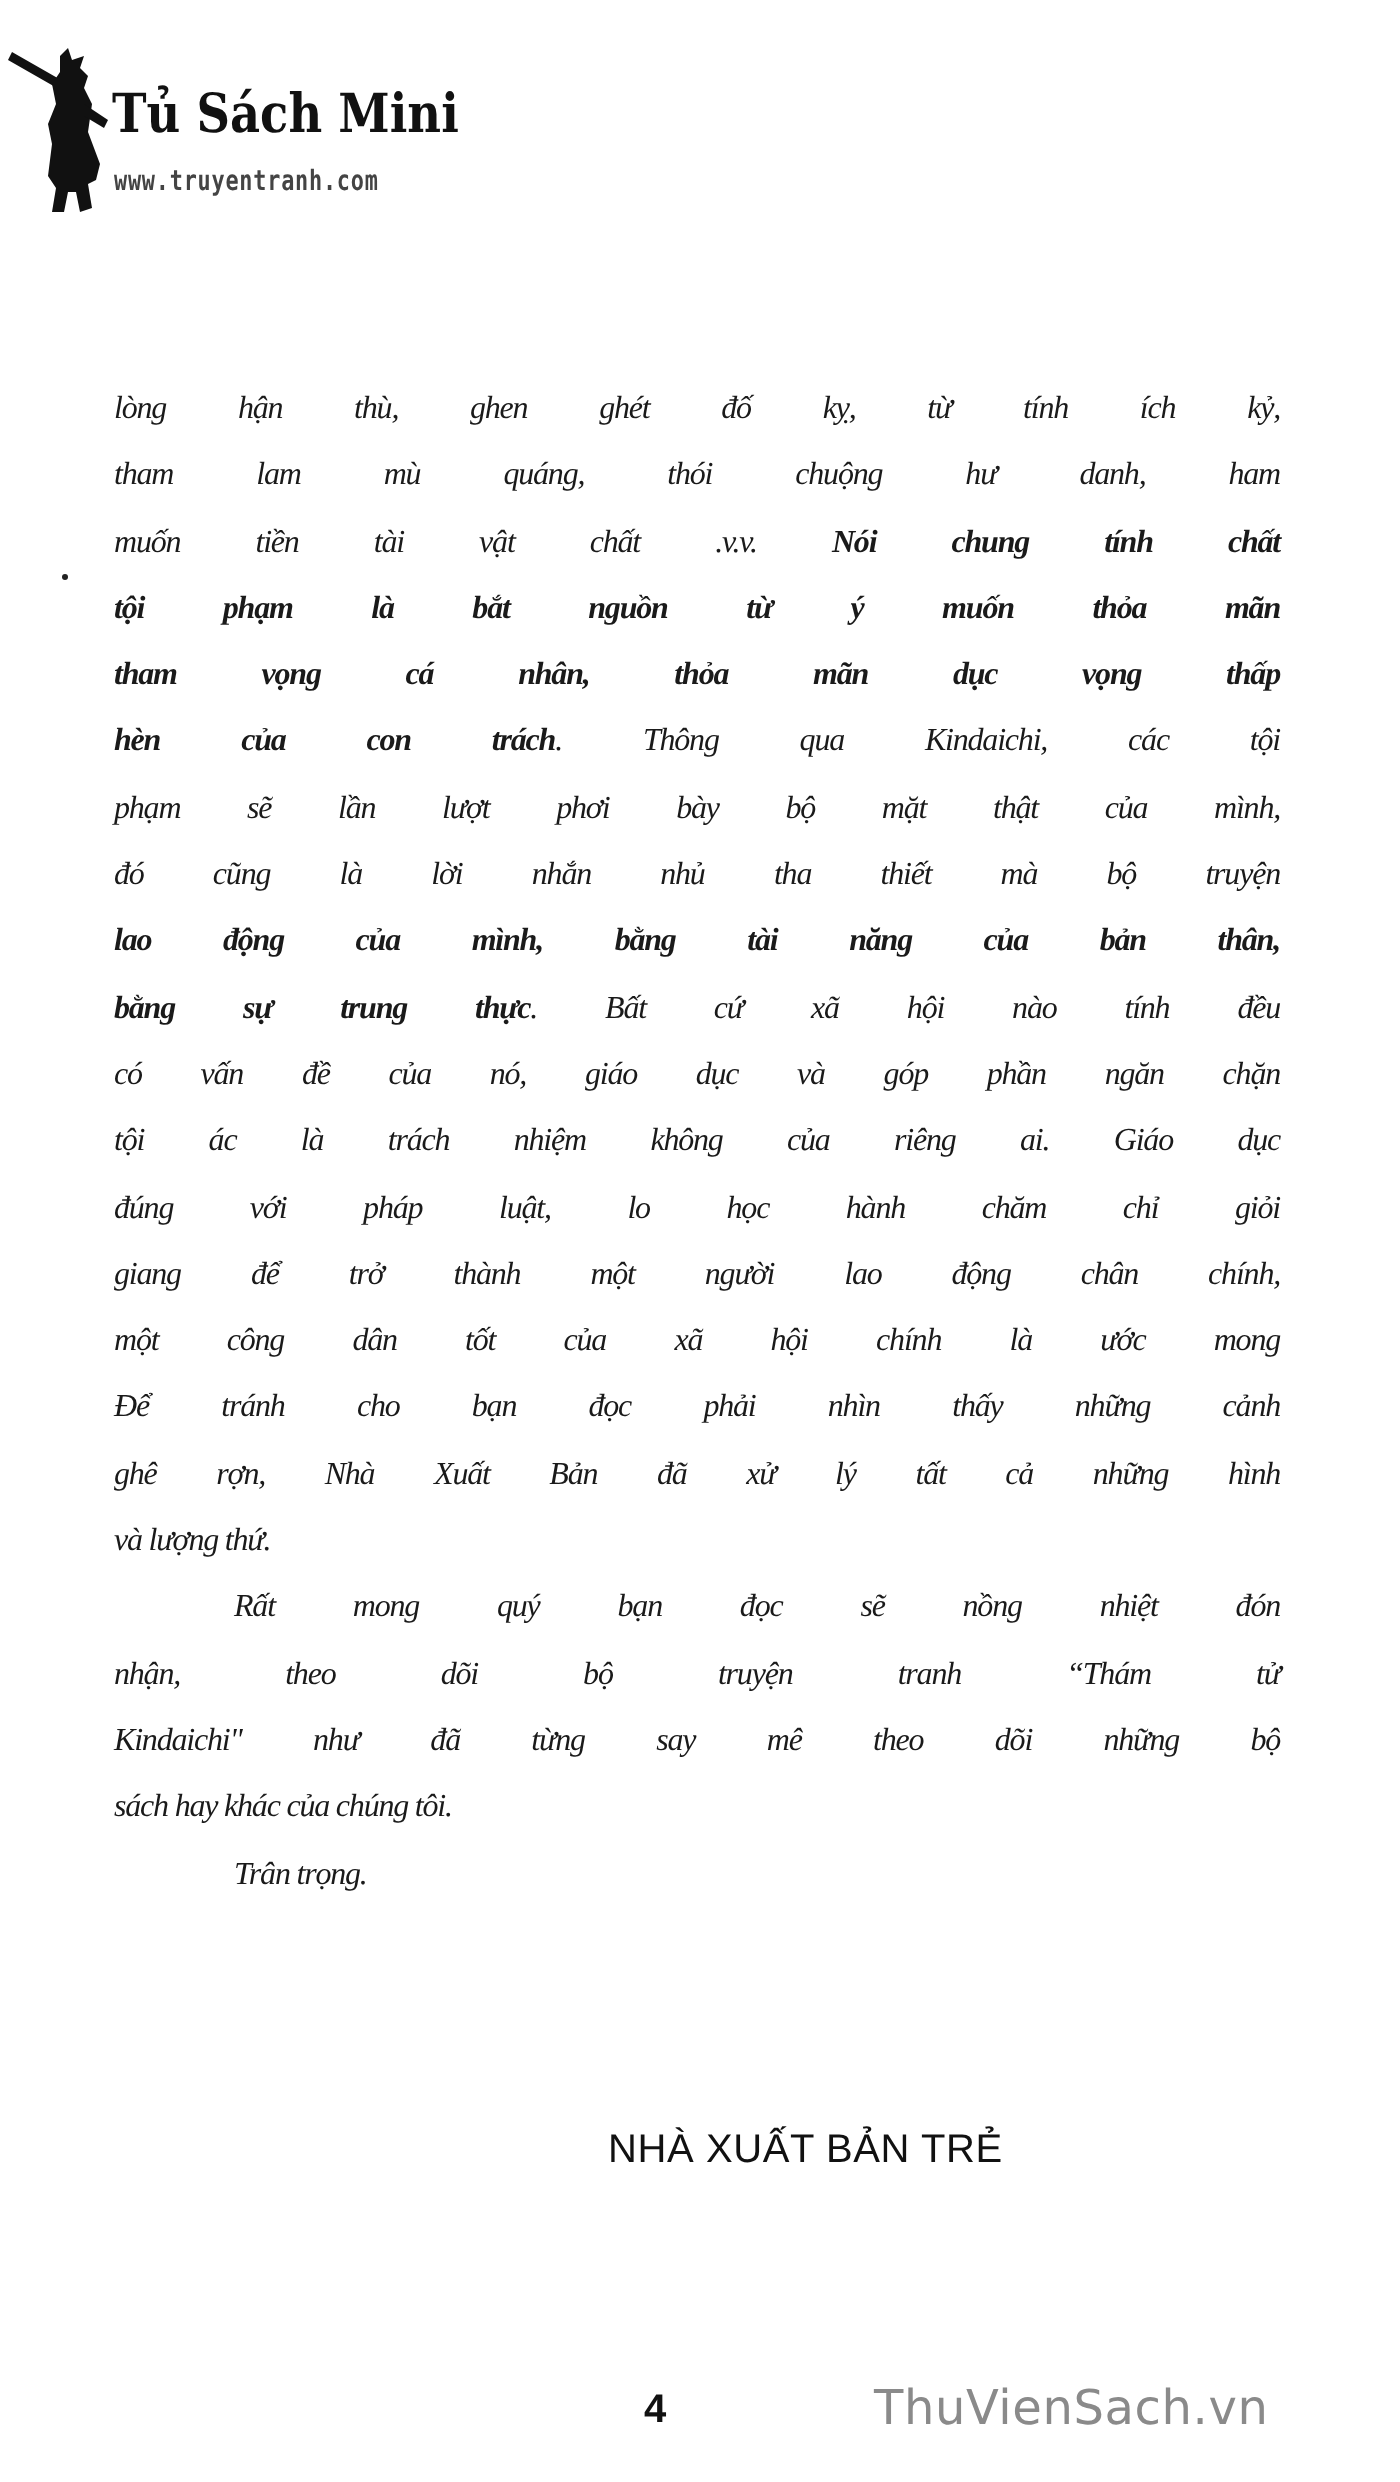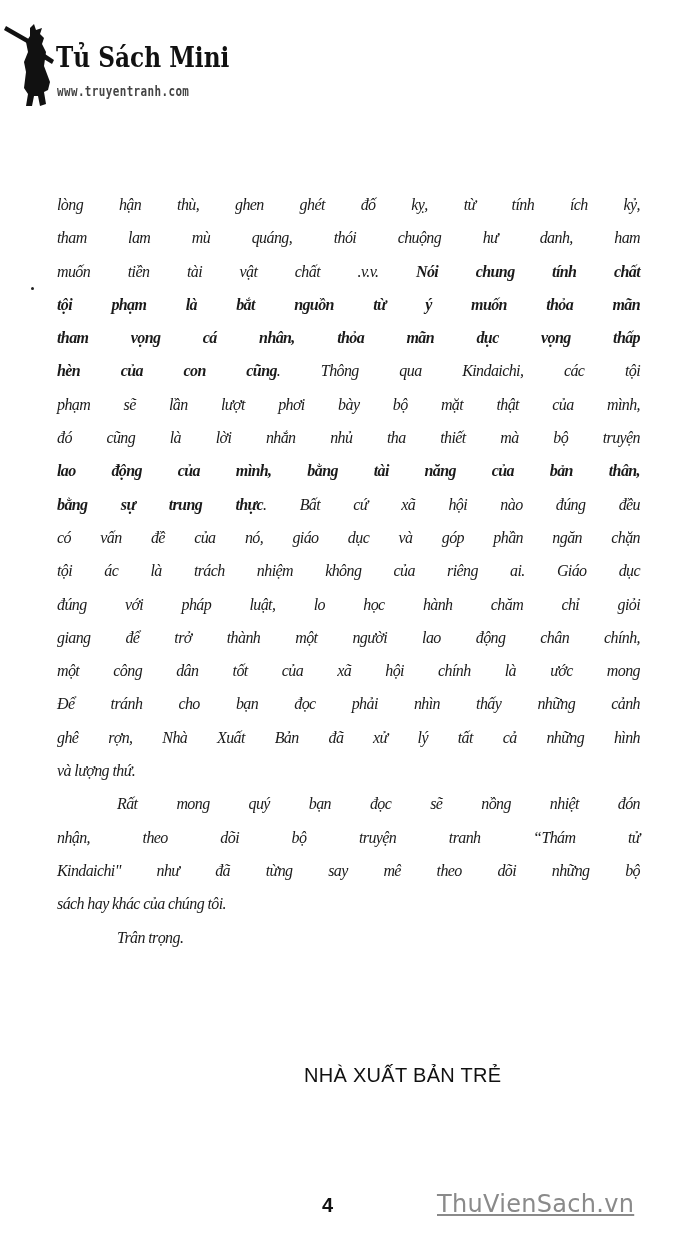--- a/index.html
+++ b/index.html
@@ -32,21 +32,21 @@
   .signature {
     position: absolute; left: 304px; top: 1064px; font-family: "Liberation Sans", sans-serif;
     font-size: 20px; letter-spacing: 0.3px; color: #111; white-space: nowrap;
   }
   .page-number {
     position: absolute; left: 322px; top: 1194px; font-family: "Liberation Sans", sans-serif;
     font-size: 20px; font-weight: bold; color: #111;
   }
   .watermark {
     position: absolute; left: 437px; top: 1190px; font-family: "DejaVu Sans", sans-serif;
-    font-size: 24px; color: #8a8a8a; letter-spacing: 0.3px; white-space: nowrap; text-decoration: underline;
+    font-size: 24px; color: #8a8a8a; letter-spacing: 0.3px; white-space: nowrap;
   }
   .margin-dot { position: absolute; left: 31px; top: 287px; width: 3px; height: 3px; background: #222; border-radius: 50%; }
 </style>
 </head>
 <body>
 
 <div class="logo">
   <svg class="logo-figure" viewBox="0 0 60 86">
     <path d="M2 4 L30 20 L28 24 L0 8 Z" fill="#111"></path>
     <path d="M26 6 L30 2 L32 8 L38 6 L36 12 L40 16 L38 22 L42 30 L40 44 L46 60 L44 68 L40 70 L42 82 L36 84 L34 74 L30 74 L28 84 L22 84 L24 72 L20 66 L22 50 L20 40 L24 30 L22 20 L26 14 Z" fill="#111"></path>
@@ -57,25 +57,25 @@
 </div>
 
 <div class="margin-dot"></div>
 
 <div class="body-text" id="body-text">
     <div class="line"><span>lòng hận thù, ghen ghét đố kỵ, từ tính ích kỷ,</span></div>
     <div class="line"><span>tham lam mù quáng, thói chuộng hư danh, ham</span></div>
     <div class="line"><span>muốn tiền tài vật chất .v.v. </span><span class="b">Nói chung tính chất</span></div>
     <div class="line"><span class="b">tội phạm là bắt nguồn từ ý muốn thỏa mãn</span></div>
     <div class="line"><span class="b">tham vọng cá nhân, thỏa mãn dục vọng thấp</span></div>
-    <div class="line"><span class="b">hèn của con cũng</span><span>. Thông qua Kindaichi, các tội</span></div>
+    <div class="line"><span class="b">hèn của con trách</span><span>. Thông qua Kindaichi, các tội</span></div>
     <div class="line"><span>phạm sẽ lần lượt phơi bày bộ mặt thật của mình,</span></div>
     <div class="line"><span>đó cũng là lời nhắn nhủ tha thiết mà bộ truyện</span></div>
     <div class="line"><span class="b">lao động của mình, bằng tài năng của bản thân,</span></div>
-    <div class="line"><span class="b">bằng sự trung thực</span><span>. Bất cứ xã hội nào đúng đều</span></div>
+    <div class="line"><span class="b">bằng sự trung thực</span><span>. Bất cứ xã hội nào tính đều</span></div>
     <div class="line"><span>có vấn đề của nó, giáo dục và góp phần ngăn chặn</span></div>
     <div class="line"><span>tội ác là trách nhiệm không của riêng ai. Giáo dục</span></div>
     <div class="line"><span>đúng với pháp luật, lo học hành chăm chỉ giỏi</span></div>
     <div class="line"><span>giang để trở thành một người lao động chân chính,</span></div>
     <div class="line"><span>một công dân tốt của xã hội chính là ước mong</span></div>
     <div class="line"><span>Để tránh cho bạn đọc phải nhìn thấy những cảnh</span></div>
     <div class="line"><span>ghê rợn, Nhà Xuất Bản đã xử lý tất cả những hình</span></div>
     <div class="line last"><span>và lượng thứ.</span></div>
     <div class="line indent"><span>Rất mong quý bạn đọc sẽ nồng nhiệt đón</span></div>
     <div class="line"><span>nhận, theo dõi bộ truyện tranh “Thám tử</span></div>

